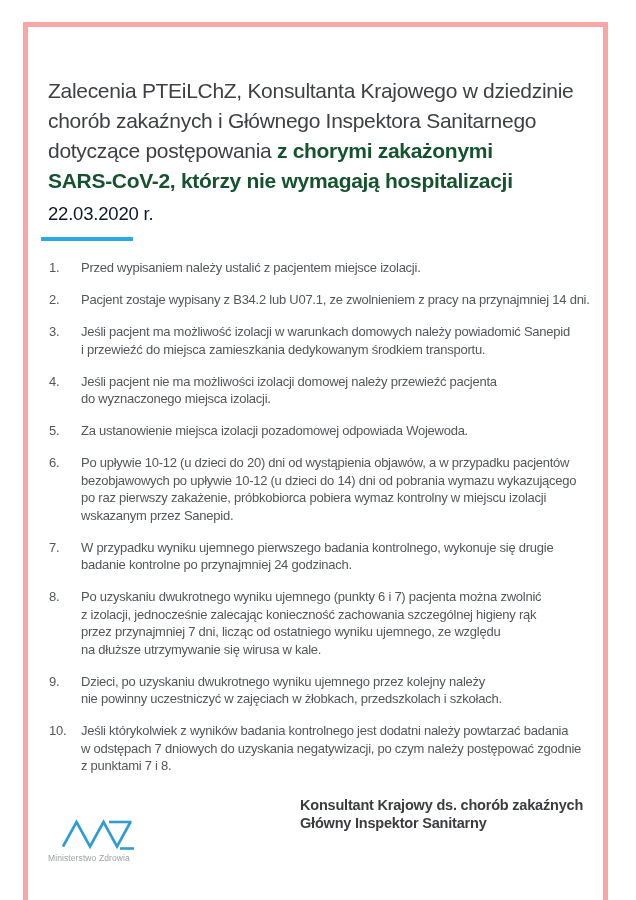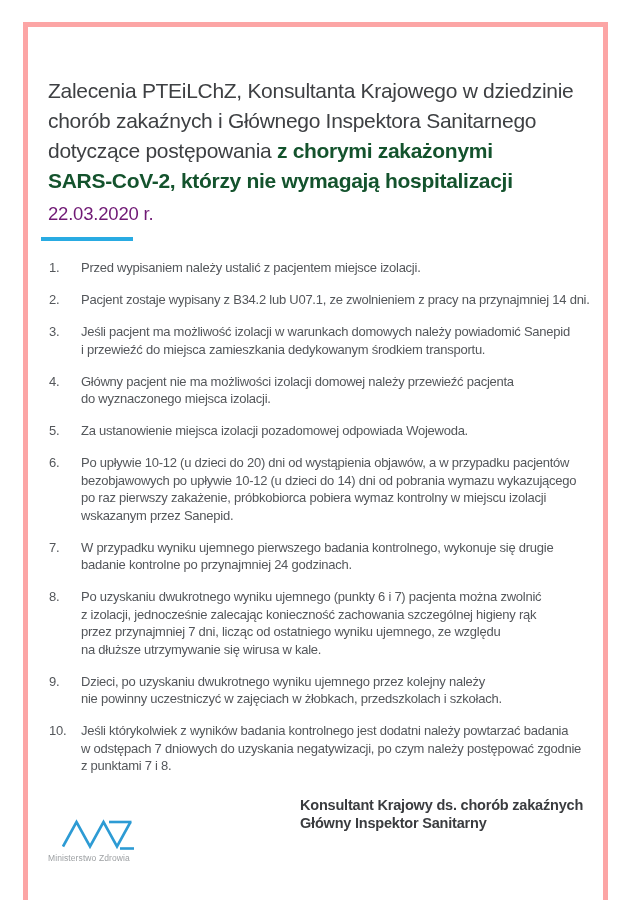--- a/index.html
+++ b/index.html
@@ -11,21 +11,21 @@
     position:absolute;left:23px;top:22px;width:585px;height:900px;
     border:5px solid #fca5a5;background:#fff;overflow:hidden;box-sizing:border-box;
   }
   .doc-title{
     position:absolute;left:20px;top:49px;
     font-size:21px;line-height:30px;color:#3e4043;letter-spacing:-0.3px;white-space:pre;
   }
   .doc-title .bold{font-weight:700;color:#14532d;}
   .doc-date{
     position:absolute;left:20px;top:175px;
-    font-size:18.5px;line-height:24px;color:#701a75;letter-spacing:-0.2px;white-space:pre;
+    font-size:18.5px;line-height:24px;color:#0f172a;letter-spacing:-0.2px;white-space:pre;
   }
   .accent-rule{
     position:absolute;left:13px;top:210px;width:92px;height:4px;
     background:var(--accent,#29abe2);
   }
   .list{position:absolute;left:21px;top:232px;}
   .item{
     display:flex;margin-bottom:14.5px;
     font-size:13px;line-height:17.5px;color:#54575b;letter-spacing:-0.25px;
   }
@@ -66,21 +66,21 @@
           <span class="num">2.</span>
           <span class="txt">Pacjent zostaje wypisany z B34.2 lub U07.1, ze zwolnieniem z pracy na przynajmniej 14 dni.</span>
         </div>
       <div class="item">
           <span class="num">3.</span>
           <span class="txt">Jeśli pacjent ma możliwość izolacji w warunkach domowych należy powiadomić Sanepid
 i przewieźć do miejsca zamieszkania dedykowanym środkiem transportu.</span>
         </div>
       <div class="item">
           <span class="num">4.</span>
-          <span class="txt">Główny pacjent nie ma możliwości izolacji domowej należy przewieźć pacjenta
+          <span class="txt">Jeśli pacjent nie ma możliwości izolacji domowej należy przewieźć pacjenta
 do wyznaczonego miejsca izolacji.</span>
         </div>
       <div class="item">
           <span class="num">5.</span>
           <span class="txt">Za ustanowienie miejsca izolacji pozadomowej odpowiada Wojewoda.</span>
         </div>
       <div class="item">
           <span class="num">6.</span>
           <span class="txt">Po upływie 10-12 (u dzieci do 20) dni od wystąpienia objawów, a w przypadku pacjentów
 bezobjawowych po upływie 10-12 (u dzieci do 14) dni od pobrania wymazu wykazującego

